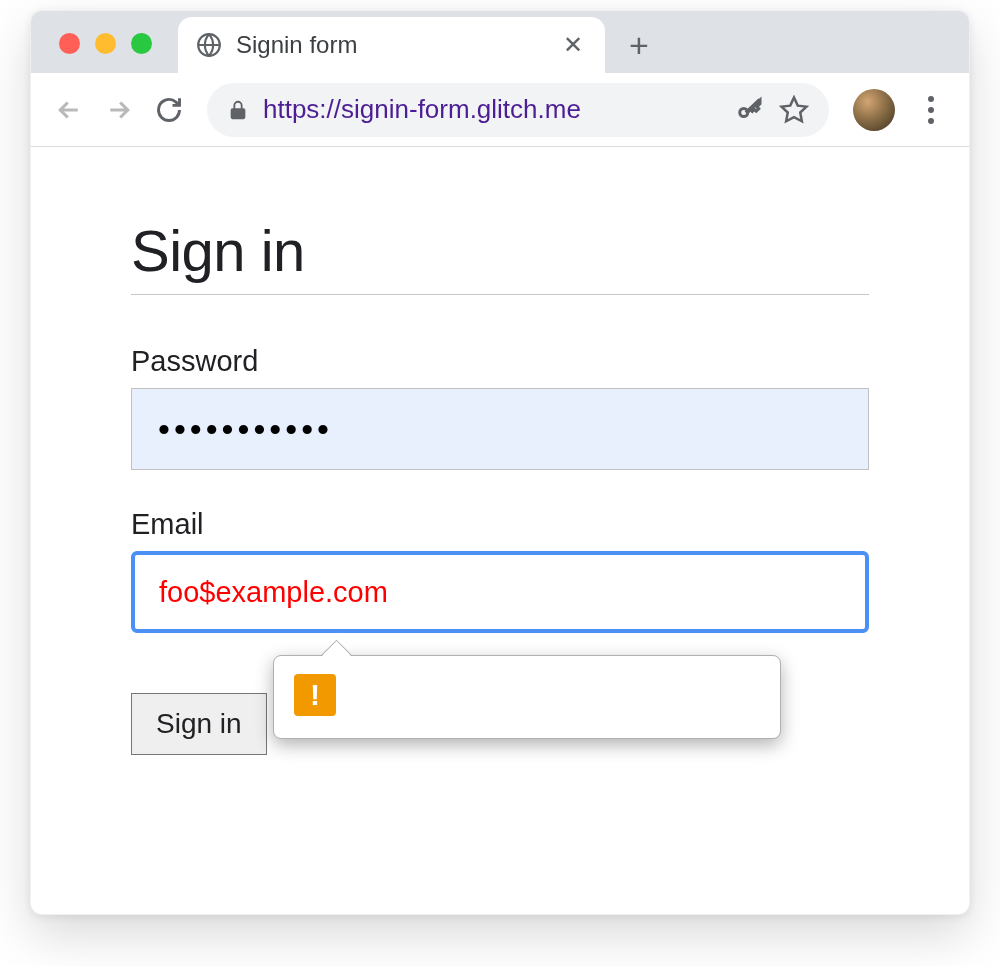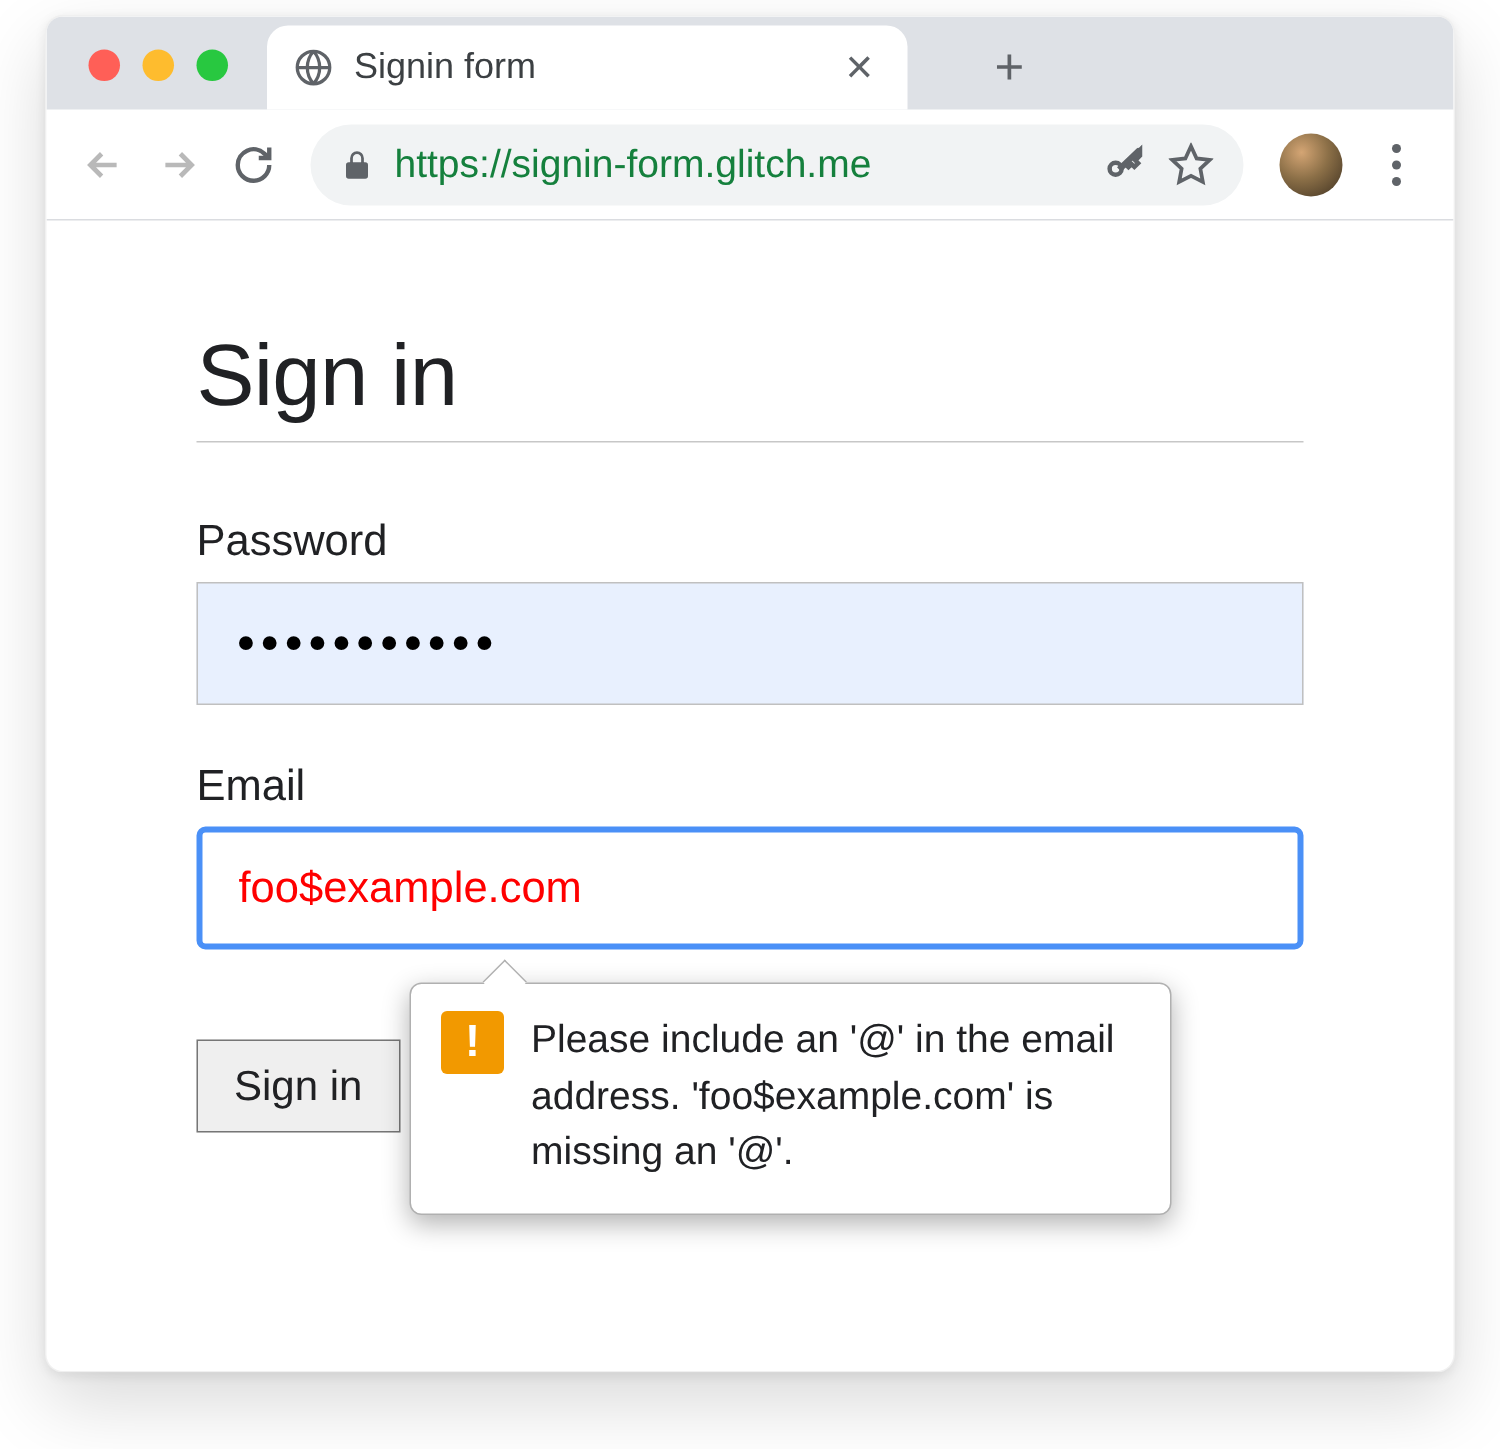--- a/index.html
+++ b/index.html
@@ -27,21 +27,20 @@
       overflow: hidden;
     }
     
     .tab-strip {
       height: 62px;
       background: #dee1e6;
       display: flex;
       align-items: flex-end;
       padding-left: 14px;
       position: relative;
-      gap: 34px;
     }
     .traffic-lights {
       display: flex;
       gap: 15px;
       position: absolute;
       top: 22px;
       left: 28px;
     }
     .traffic-lights .dot {
       width: 21px;
@@ -112,21 +111,21 @@
     .omnibox {
       flex: 1;
       height: 54px;
       background: #f1f3f4;
       border-radius: 27px;
       display: flex;
       align-items: center;
       padding: 0 20px;
       margin: 0 8px;
       font-size: 26px;
-      color: #15803d;
+      color: #4c1d95;
       gap: 14px;
     }
     .omnibox .lock {
       color: #5f6368;
       display: flex;
     }
     .omnibox .url {
       flex: 1;
       white-space: nowrap;
       overflow: hidden;
@@ -343,17 +342,16 @@
 
     <div class="field">
       <label class="label">Email</label>
       <input class="input invalid" type="text" value="foo$example.com" style="">
     </div>
 
     <button class="signin-btn">Sign in</button>
 
     <div class="tooltip">
       <div class="warn-icon">!</div>
-      <div class="msg">Please include an '@' in the email address. 'foo$example.com' is missing an '@'.</div>
     </div>
   </div>
 
 </div>
 
 </body></html>

